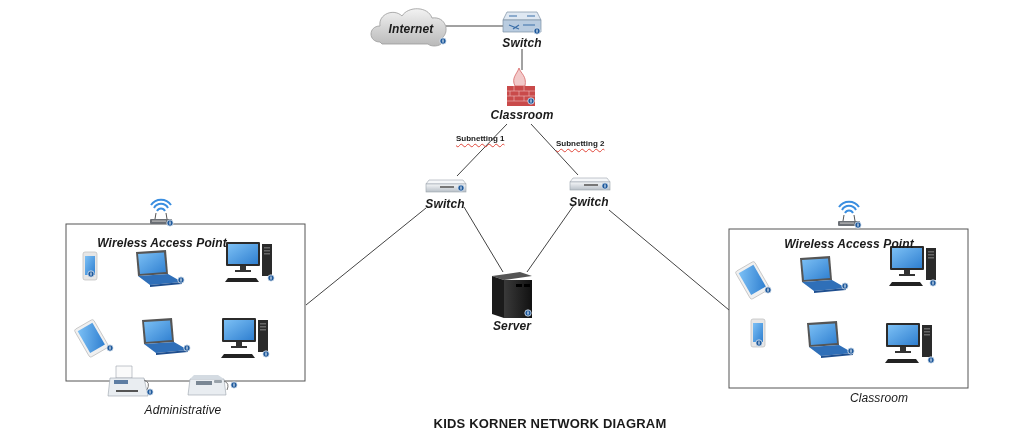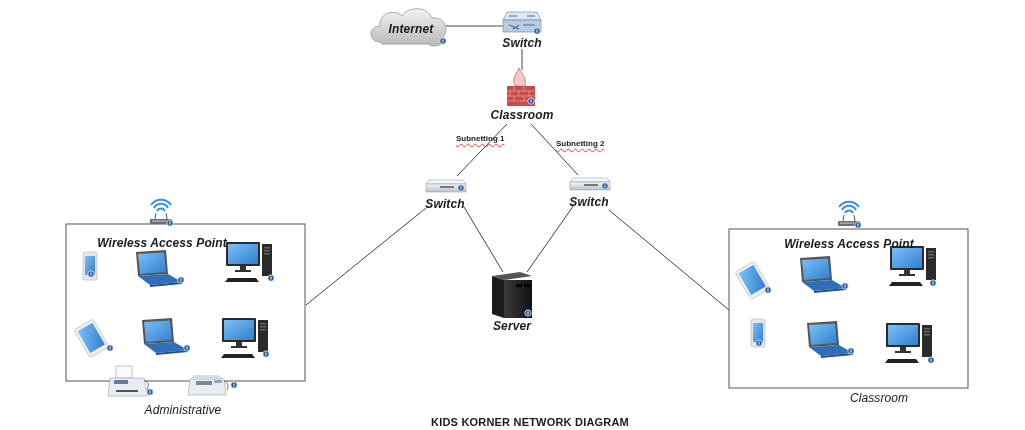--- a/index.html
+++ b/index.html
@@ -4,22 +4,22 @@
 <style>
   html, body { margin:0; padding:0; background:#ffffff; }
   body { width:1025px; height:430px; position:relative; overflow:hidden;
          font-family:"Liberation Sans", "DejaVu Sans", sans-serif; color:#111; }
   #canvas { position:absolute; left:0; top:0; width:1025px; height:430px; }
   .lbl { position:absolute; font-size:12px; font-weight:bold; color:#1a1a1a;
          white-space:nowrap; transform:translateX(-50%); letter-spacing:0.1px;font-style:italic; }
   .lbl.plain { font-weight:normal; }
   .sub { position:absolute; font-size:8px; font-weight:bold; color:#1a1a1a; white-space:nowrap;
          text-decoration: underline wavy #e0463a; text-decoration-thickness:1px; text-underline-offset:2px; }
-  .title { position:absolute; font-size:11px; font-weight:bold; color:#1a1a1a;
-           left:530px; top:416px; transform:translateX(-50%); letter-spacing:0.2px; white-space:nowrap; }
+  .title { position:absolute; font-size:13px; font-weight:bold; color:#1a1a1a;
+           left:550px; top:416px; transform:translateX(-50%); letter-spacing:0.2px; white-space:nowrap; }
 </style>
 </head>
 <body>
 
 <svg id="canvas" width="1025" height="430" viewBox="0 0 1025 430" xmlns="http://www.w3.org/2000/svg">
   <defs>
     <linearGradient id="cloudG" x1="0" y1="0" x2="0" y2="1">
       <stop offset="0" stop-color="#f2f2f2"></stop>
         <stop offset="1" stop-color="#b9b9b9"></stop>
     </linearGradient>

